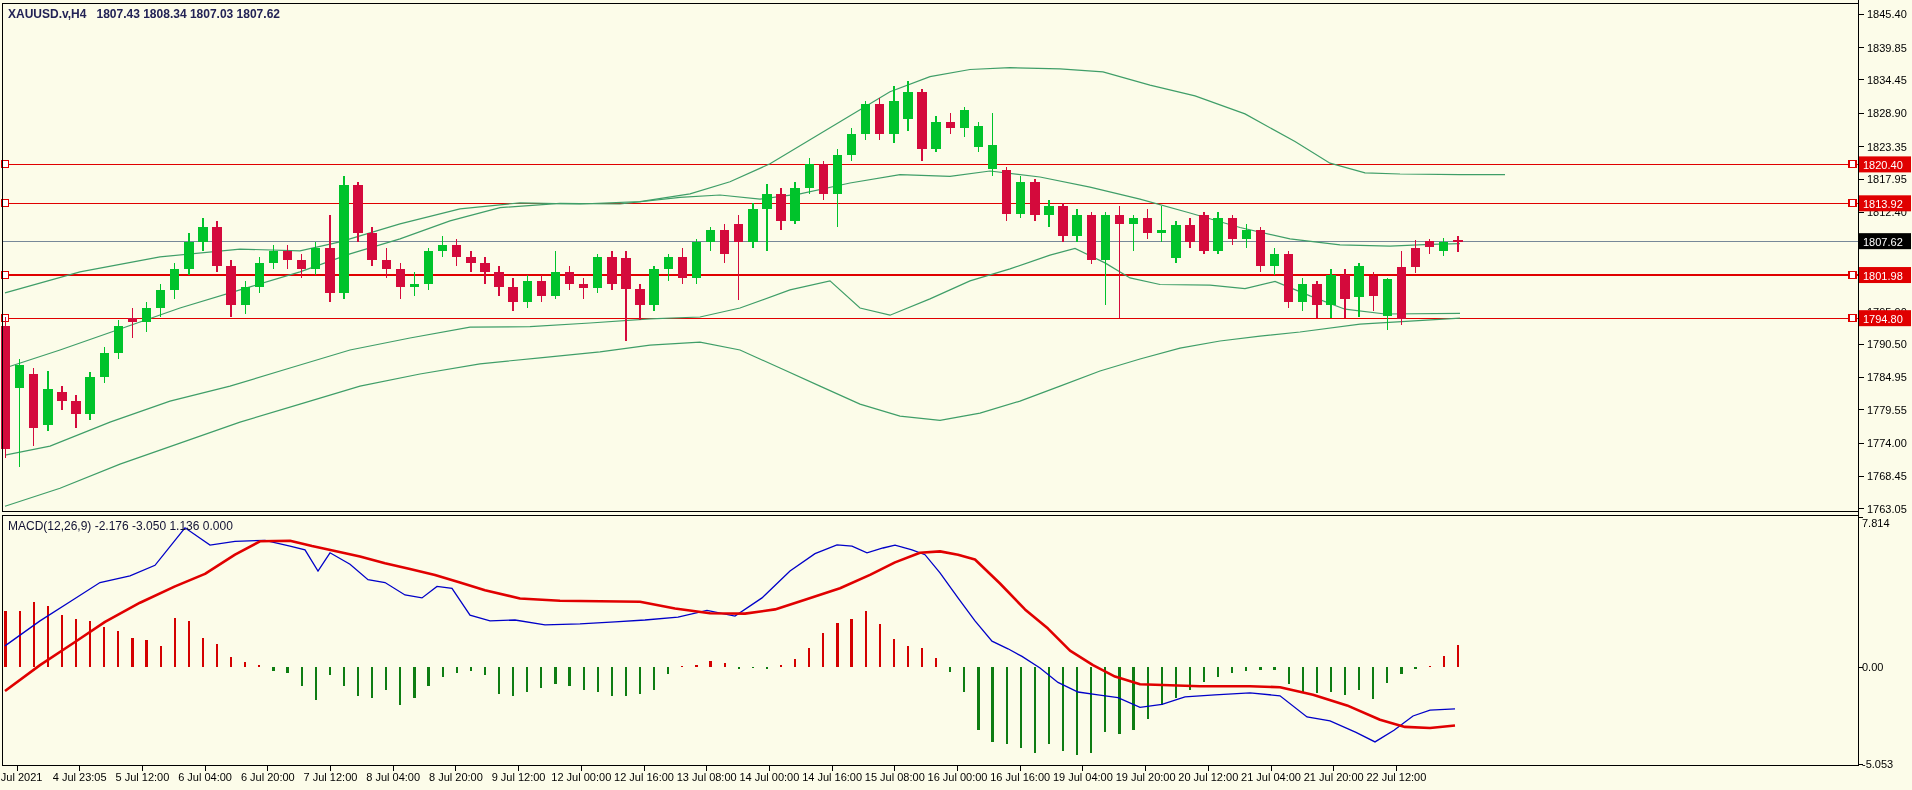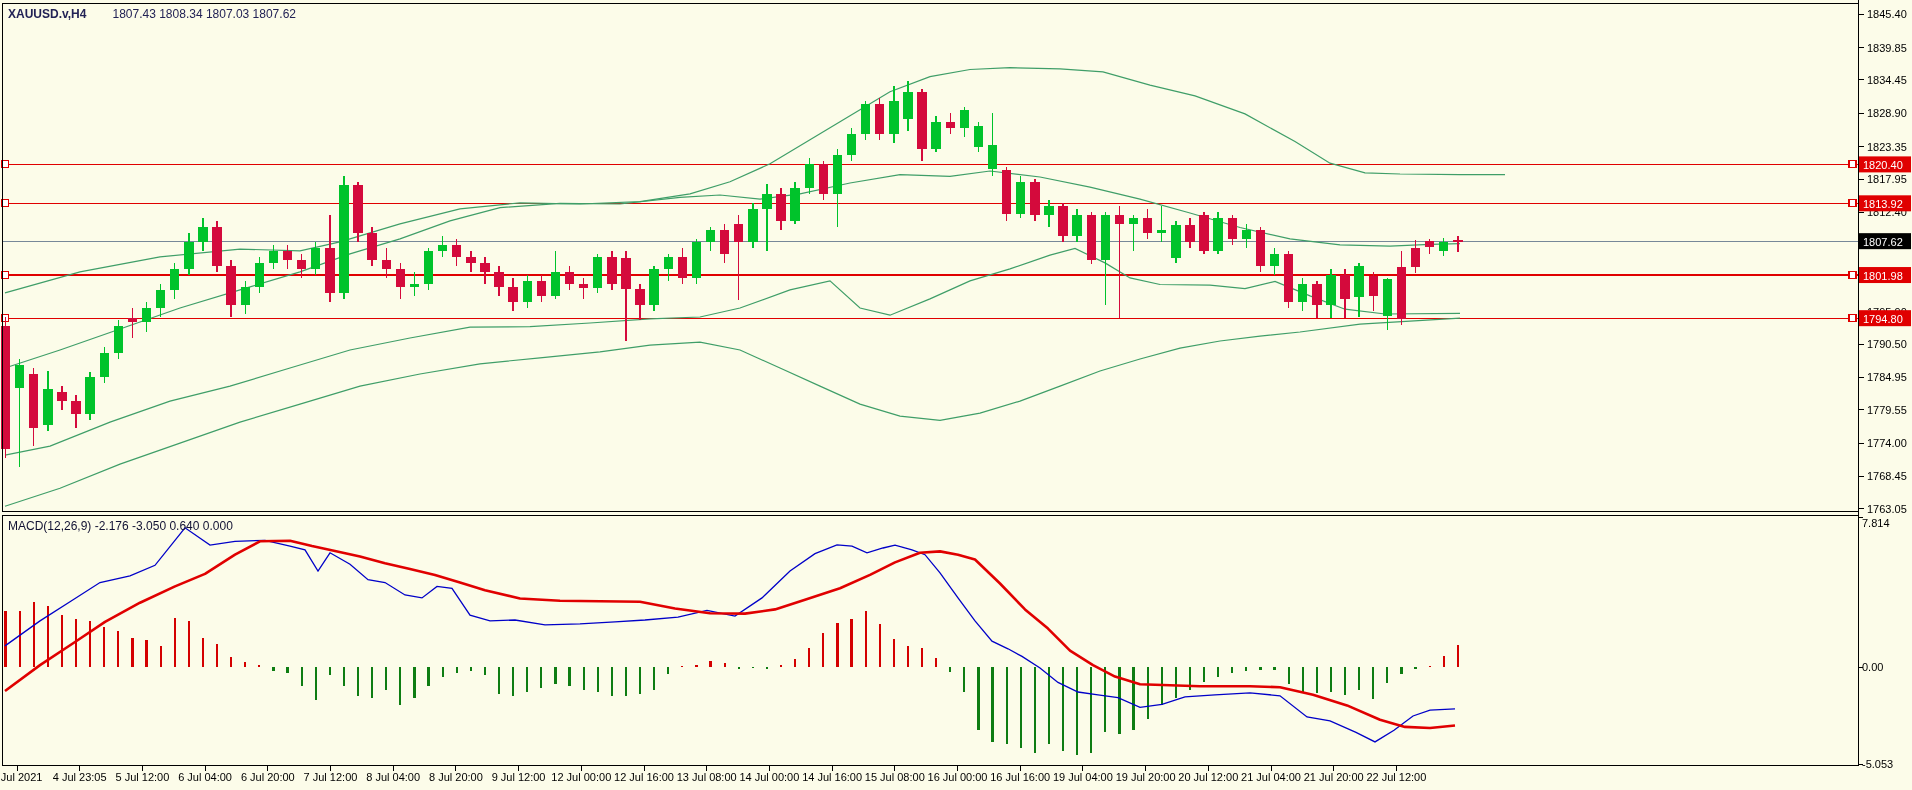--- a/index.html
+++ b/index.html
@@ -1,18 +1,18 @@
 <!DOCTYPE html>
 <html><head>
 <meta charset="utf-8">
 <style>
   html,body{margin:0;padding:0;background:#e8e8e8;font-family:"Liberation Sans",sans-serif;}
   .stage{position:relative;width:1912px;height:790px;background:#FCFCE9;overflow:hidden;}
   .hdr{position:absolute;left:8px;top:7px;font:12px "Liberation Sans",sans-serif;font-weight:bold;color:#222255;white-space:pre;}
-  .hdr .num{font-weight:normal;color:#222255;margin-left:26px;}
+  .hdr .num{font-weight:bold;color:#222255;margin-left:10px;}
   .macd-hdr{position:absolute;left:8px;top:519px;font:12px "Liberation Sans",sans-serif;color:#111133;white-space:pre;}
   svg{position:absolute;left:0;top:0;}
   svg text{font-family:"Liberation Sans",sans-serif;font-size:11px;fill:#000;}
 </style>
 </head>
 <body>
 
 <div class="stage">
   <svg id="chart-svg" width="1912" height="790">
       <rect x="0" y="0" width="1912" height="790" fill="#FCFCE9"></rect>
@@ -677,14 +677,14 @@
         <text x="1208.3" y="781" text-anchor="middle">20 Jul 12:00</text>
         <line x1="1271" y1="766" x2="1271" y2="771" stroke="#000" stroke-width="1" shape-rendering="crispEdges"></line>
         <text x="1271" y="781" text-anchor="middle">21 Jul 04:00</text>
         <line x1="1333.7" y1="766" x2="1333.7" y2="771" stroke="#000" stroke-width="1" shape-rendering="crispEdges"></line>
         <text x="1333.7" y="781" text-anchor="middle">21 Jul 20:00</text>
         <line x1="1396.4" y1="766" x2="1396.4" y2="771" stroke="#000" stroke-width="1" shape-rendering="crispEdges"></line>
         <text x="1396.4" y="781" text-anchor="middle">22 Jul 12:00</text>
       </g>
     </svg>
   <div class="hdr"><span>XAUUSD.v,H4</span><span class="num">1807.43 1808.34 1807.03 1807.62</span></div>
-  <div class="macd-hdr">MACD(12,26,9) -2.176 -3.050 0.640 0.000</div>
+  <div class="macd-hdr">MACD(12,26,9) -2.176 -3.050 1.136 0.000</div>
 </div>
 
 </body></html>

